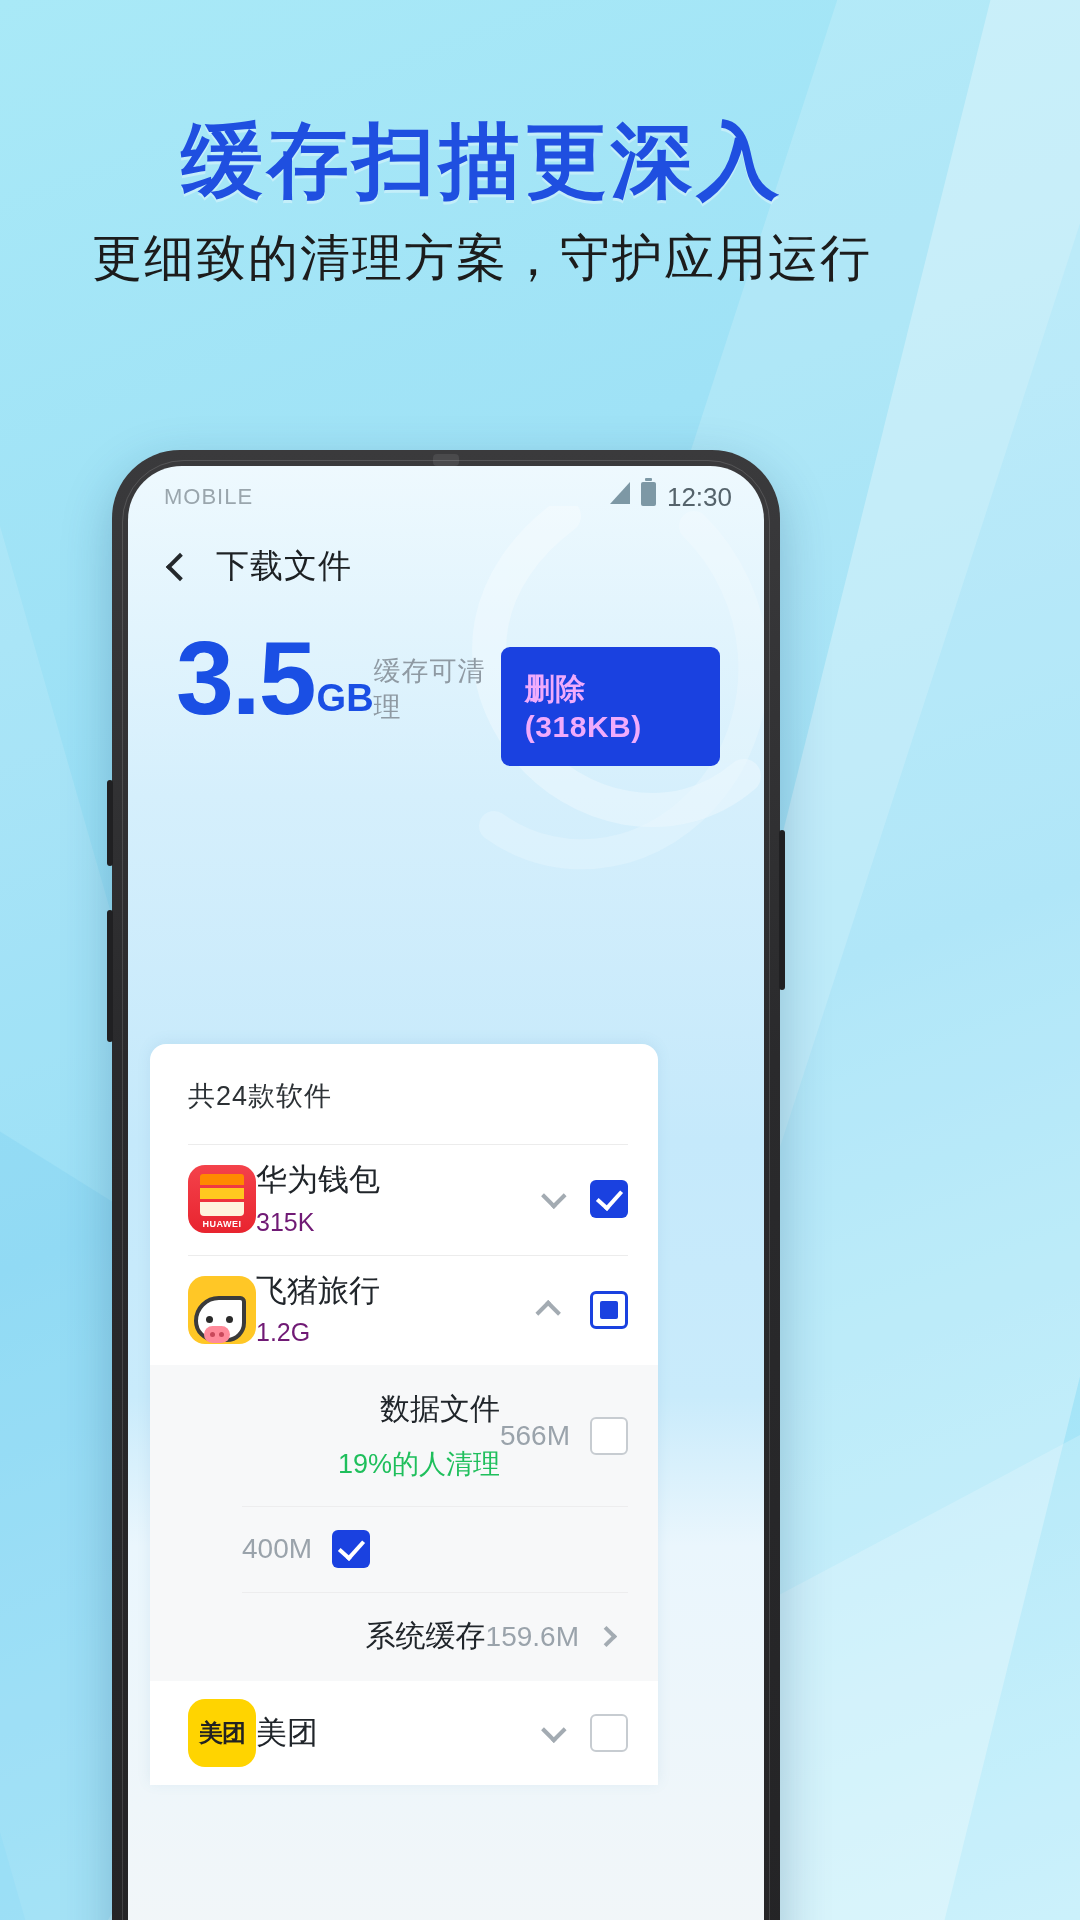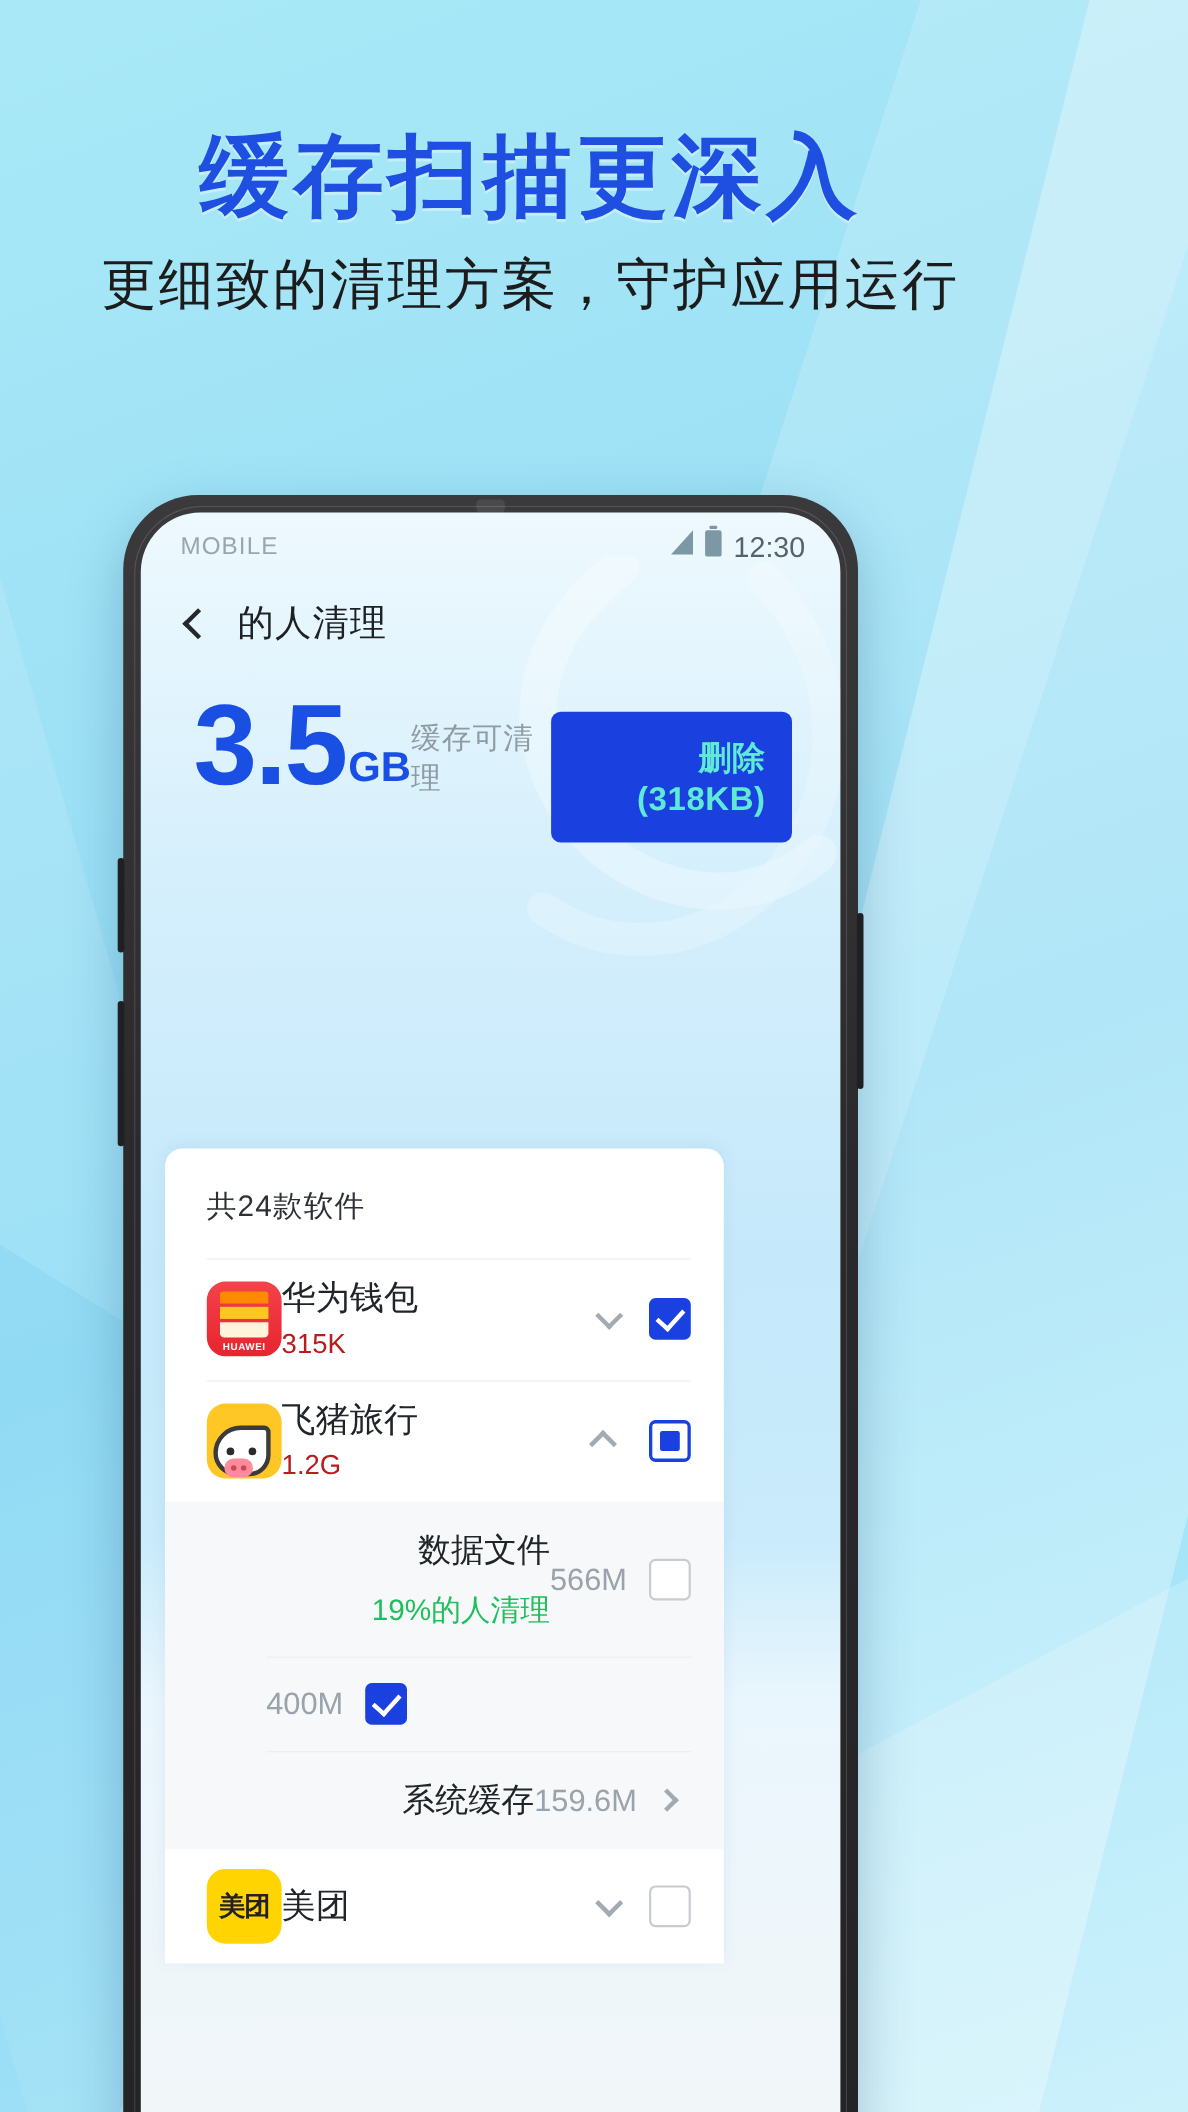--- a/index.html
+++ b/index.html
@@ -112,29 +112,29 @@
   
   .hero { position:relative; z-index:3; display:flex; align-items:flex-start; justify-content:space-between; padding:42px 44px 0 48px; }
   .hero-left { display:flex; flex-direction:row; }
   .hero-amount { display:flex; align-items:flex-end; line-height:.88; }
   .hero-value { font-size:104px; font-weight:bold; color:#1a4fe4; letter-spacing:-2px; }
   .hero-unit { font-size:38px; font-weight:bold; color:#1a4fe4; margin-bottom:10px; margin-left:2px; }
   .hero-caption { margin-top:22px; font-size:27px; color:#8f9aa3; letter-spacing:1px; }
   .btn-delete {
     margin-top:16px;
     background:#1a41e0;
-    color:#5eead4;
+    color:#f0abfc;
     font-size:30px;
     font-weight:bold;
     letter-spacing:.5px;
     border:none;
     border-radius:9px;
     padding:22px 24px;
     min-width:200px;
-    text-align:right;
+    text-align:left;
     cursor:pointer;
   }
 
   
   .card {
     position:absolute; z-index:3;
     left:22px; top:578px;
     width:508px;
     background:#ffffff;
     border-radius:16px 16px 0 0;
@@ -144,21 +144,21 @@
   .card-head { font-size:27px; color:#2c3135; padding:34px 0 30px 38px; letter-spacing:1px; }
 
   .app-row { display:flex; align-items:center; padding:18px 30px 18px 38px; position:relative; }
   .app-row + .app-row:before,
   .app-row.sep:before {
     content:""; position:absolute; left:38px; right:30px; top:0; height:1px; background:#ececec;
   }
   .app-icon { width:68px; height:68px; border-radius:17px; flex:0 0 68px; overflow:hidden; position:relative; }
   .app-meta { flex:1; }
   .app-name { font-size:31px; color:#20252a; line-height:1.15; }
-  .app-size { font-size:25px; color:#b91c1c; margin-top:10px; }
+  .app-size { font-size:25px; color:#701a75; margin-top:10px; }
 
   .chev { width:18px; height:18px; border-right:4px solid #a3abb2; border-bottom:4px solid #a3abb2; margin-right:30px; }
   .chev.down { transform:rotate(45deg) translateY(-4px); }
   .chev.up { transform:rotate(-135deg) translateY(-4px); }
 
   .cbx { width:38px; height:38px; border-radius:6px; flex:0 0 38px; position:relative; cursor:pointer; }
   .cbx.checked { background:#1a41e0; }
   .cbx.checked:after {
     content:""; position:absolute; left:12px; top:5px;
     width:11px; height:20px; border-right:4px solid #fff; border-bottom:4px solid #fff;
@@ -236,21 +236,21 @@
       <div class="sb-carrier">MOBILE</div>
       <div class="sb-right">
         <div class="sb-signal"></div>
         <div class="sb-batt"></div>
         <div class="sb-time">12:30</div>
       </div>
     </div>
 
     <div class="appbar">
       <div class="chev-back"></div>
-      <div class="appbar-title">的人清理</div>
+      <div class="appbar-title">下载文件</div>
     </div>
 
     <div class="hero">
       <div class="hero-left">
         <div class="hero-amount">
           <span class="hero-value">3.5</span>
           <span class="hero-unit">GB</span>
         </div>
         <div class="hero-caption">缓存可清理</div>
       </div>

